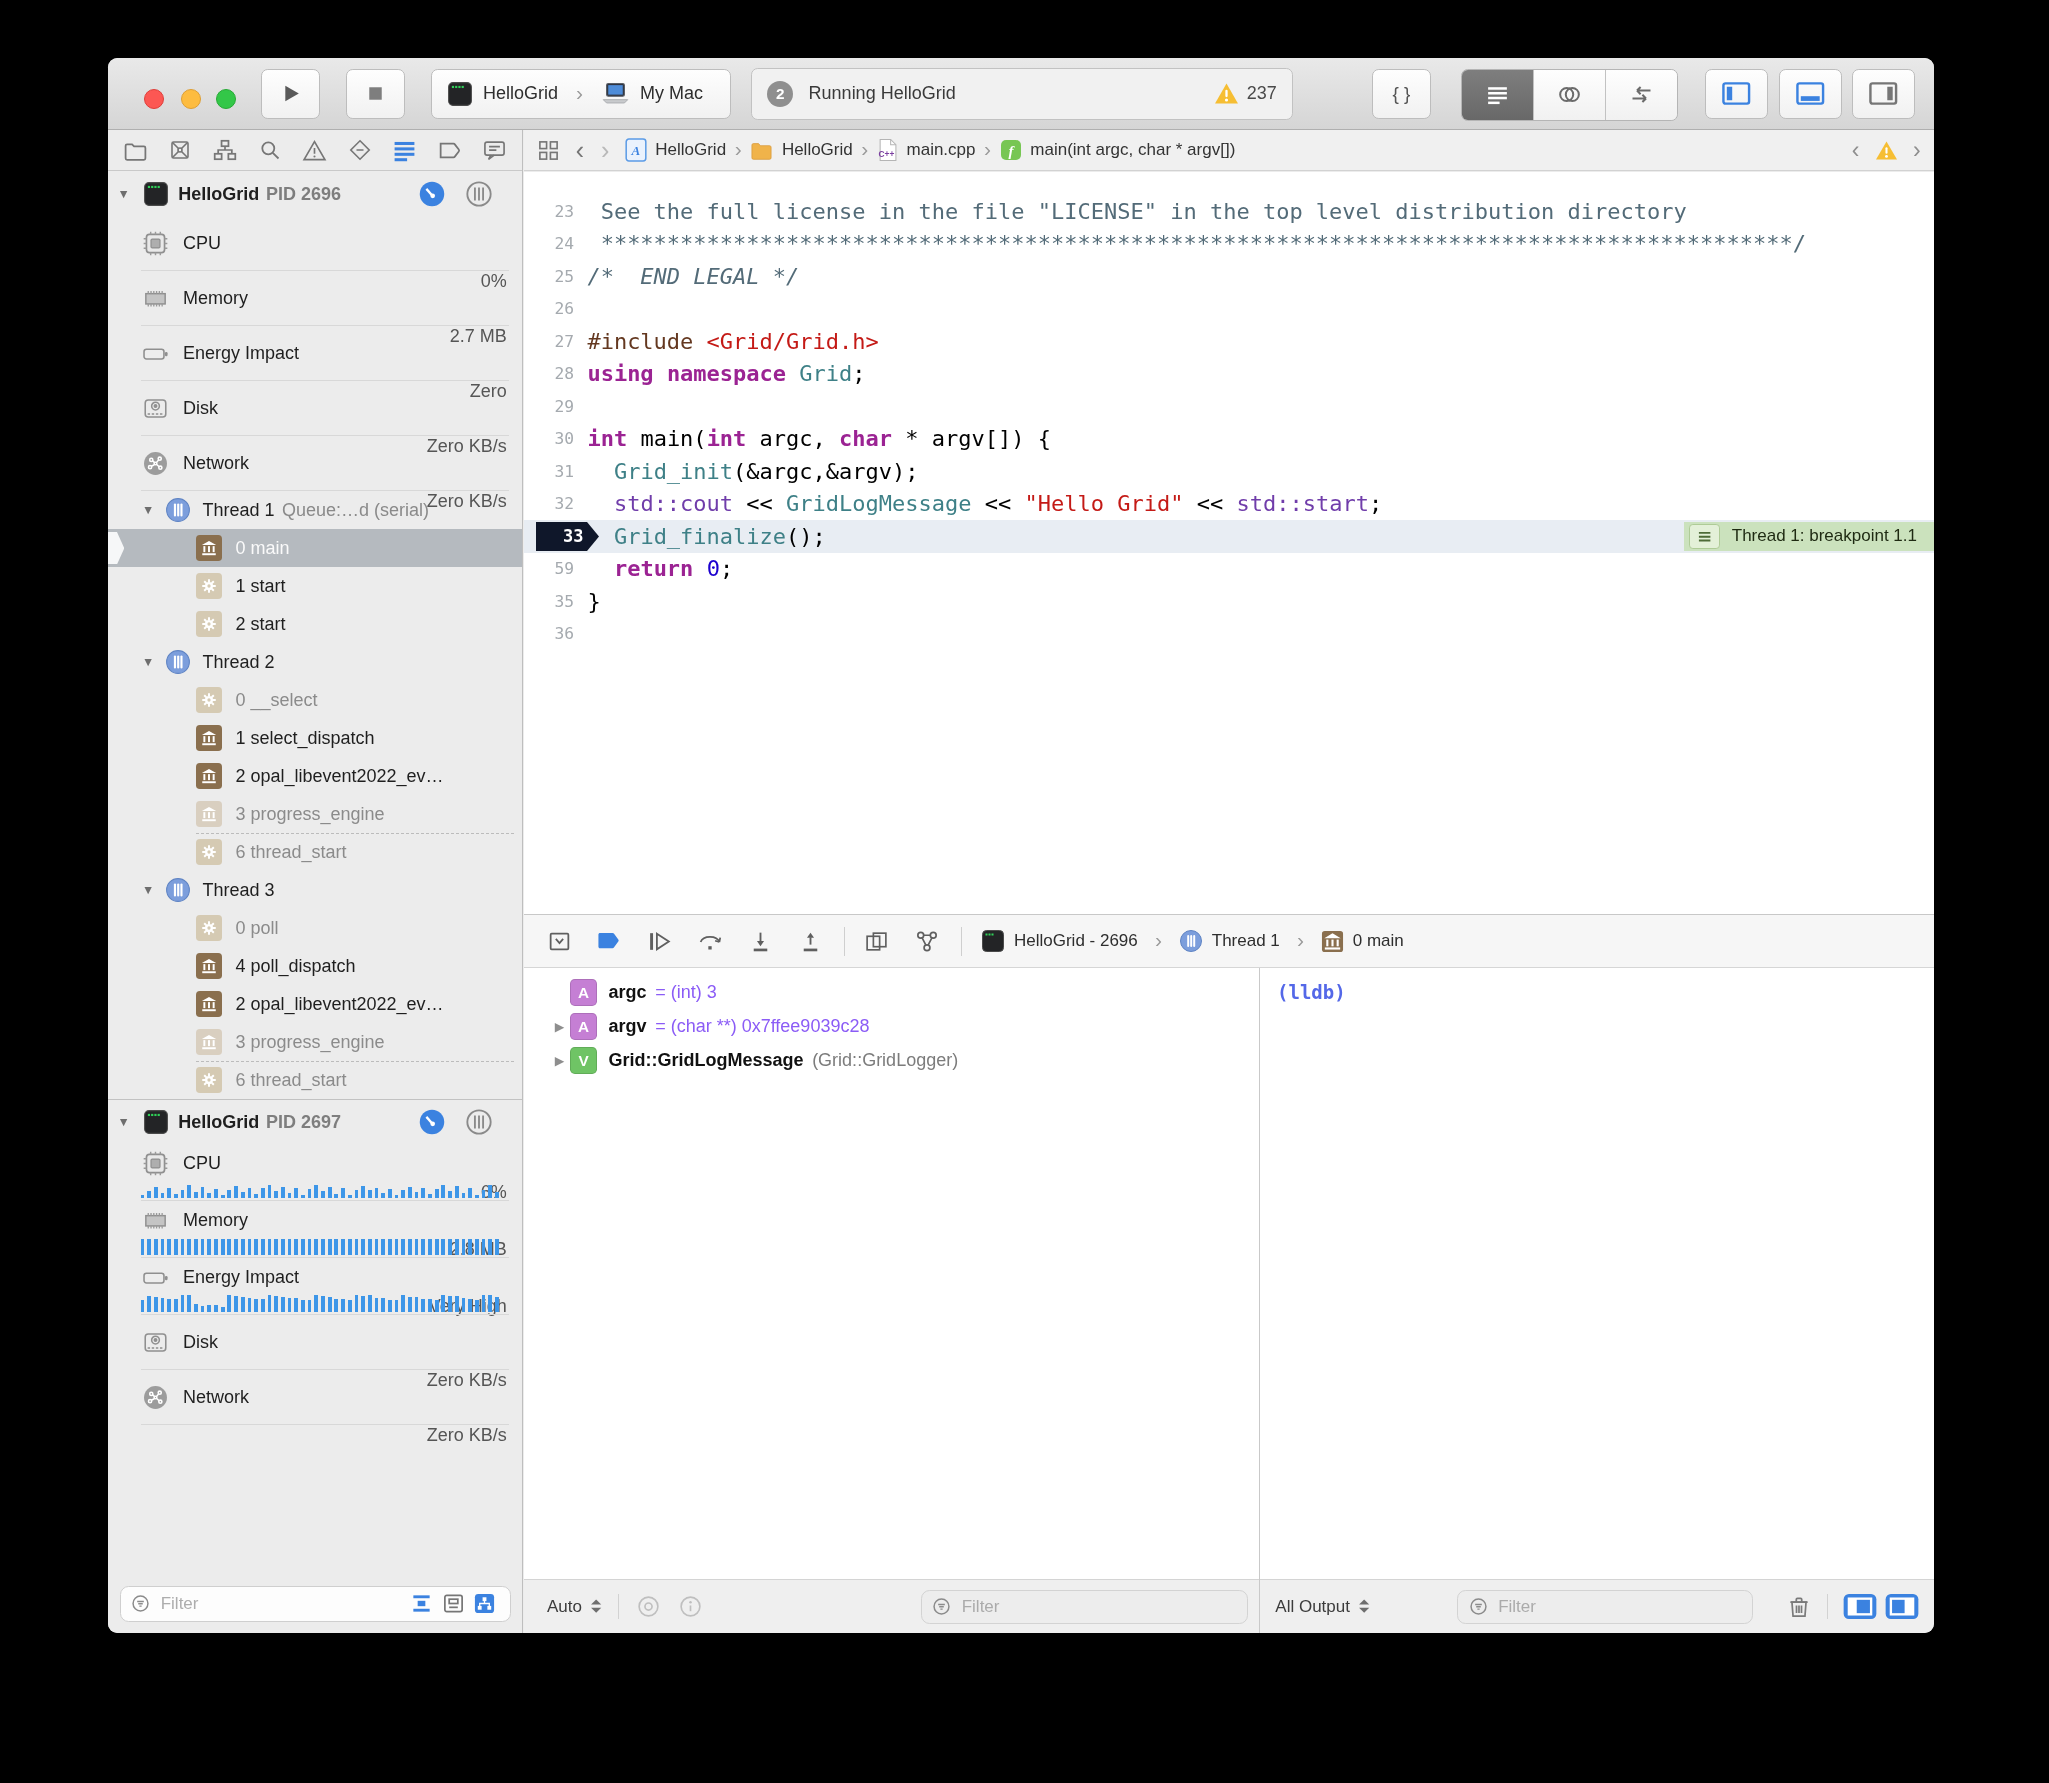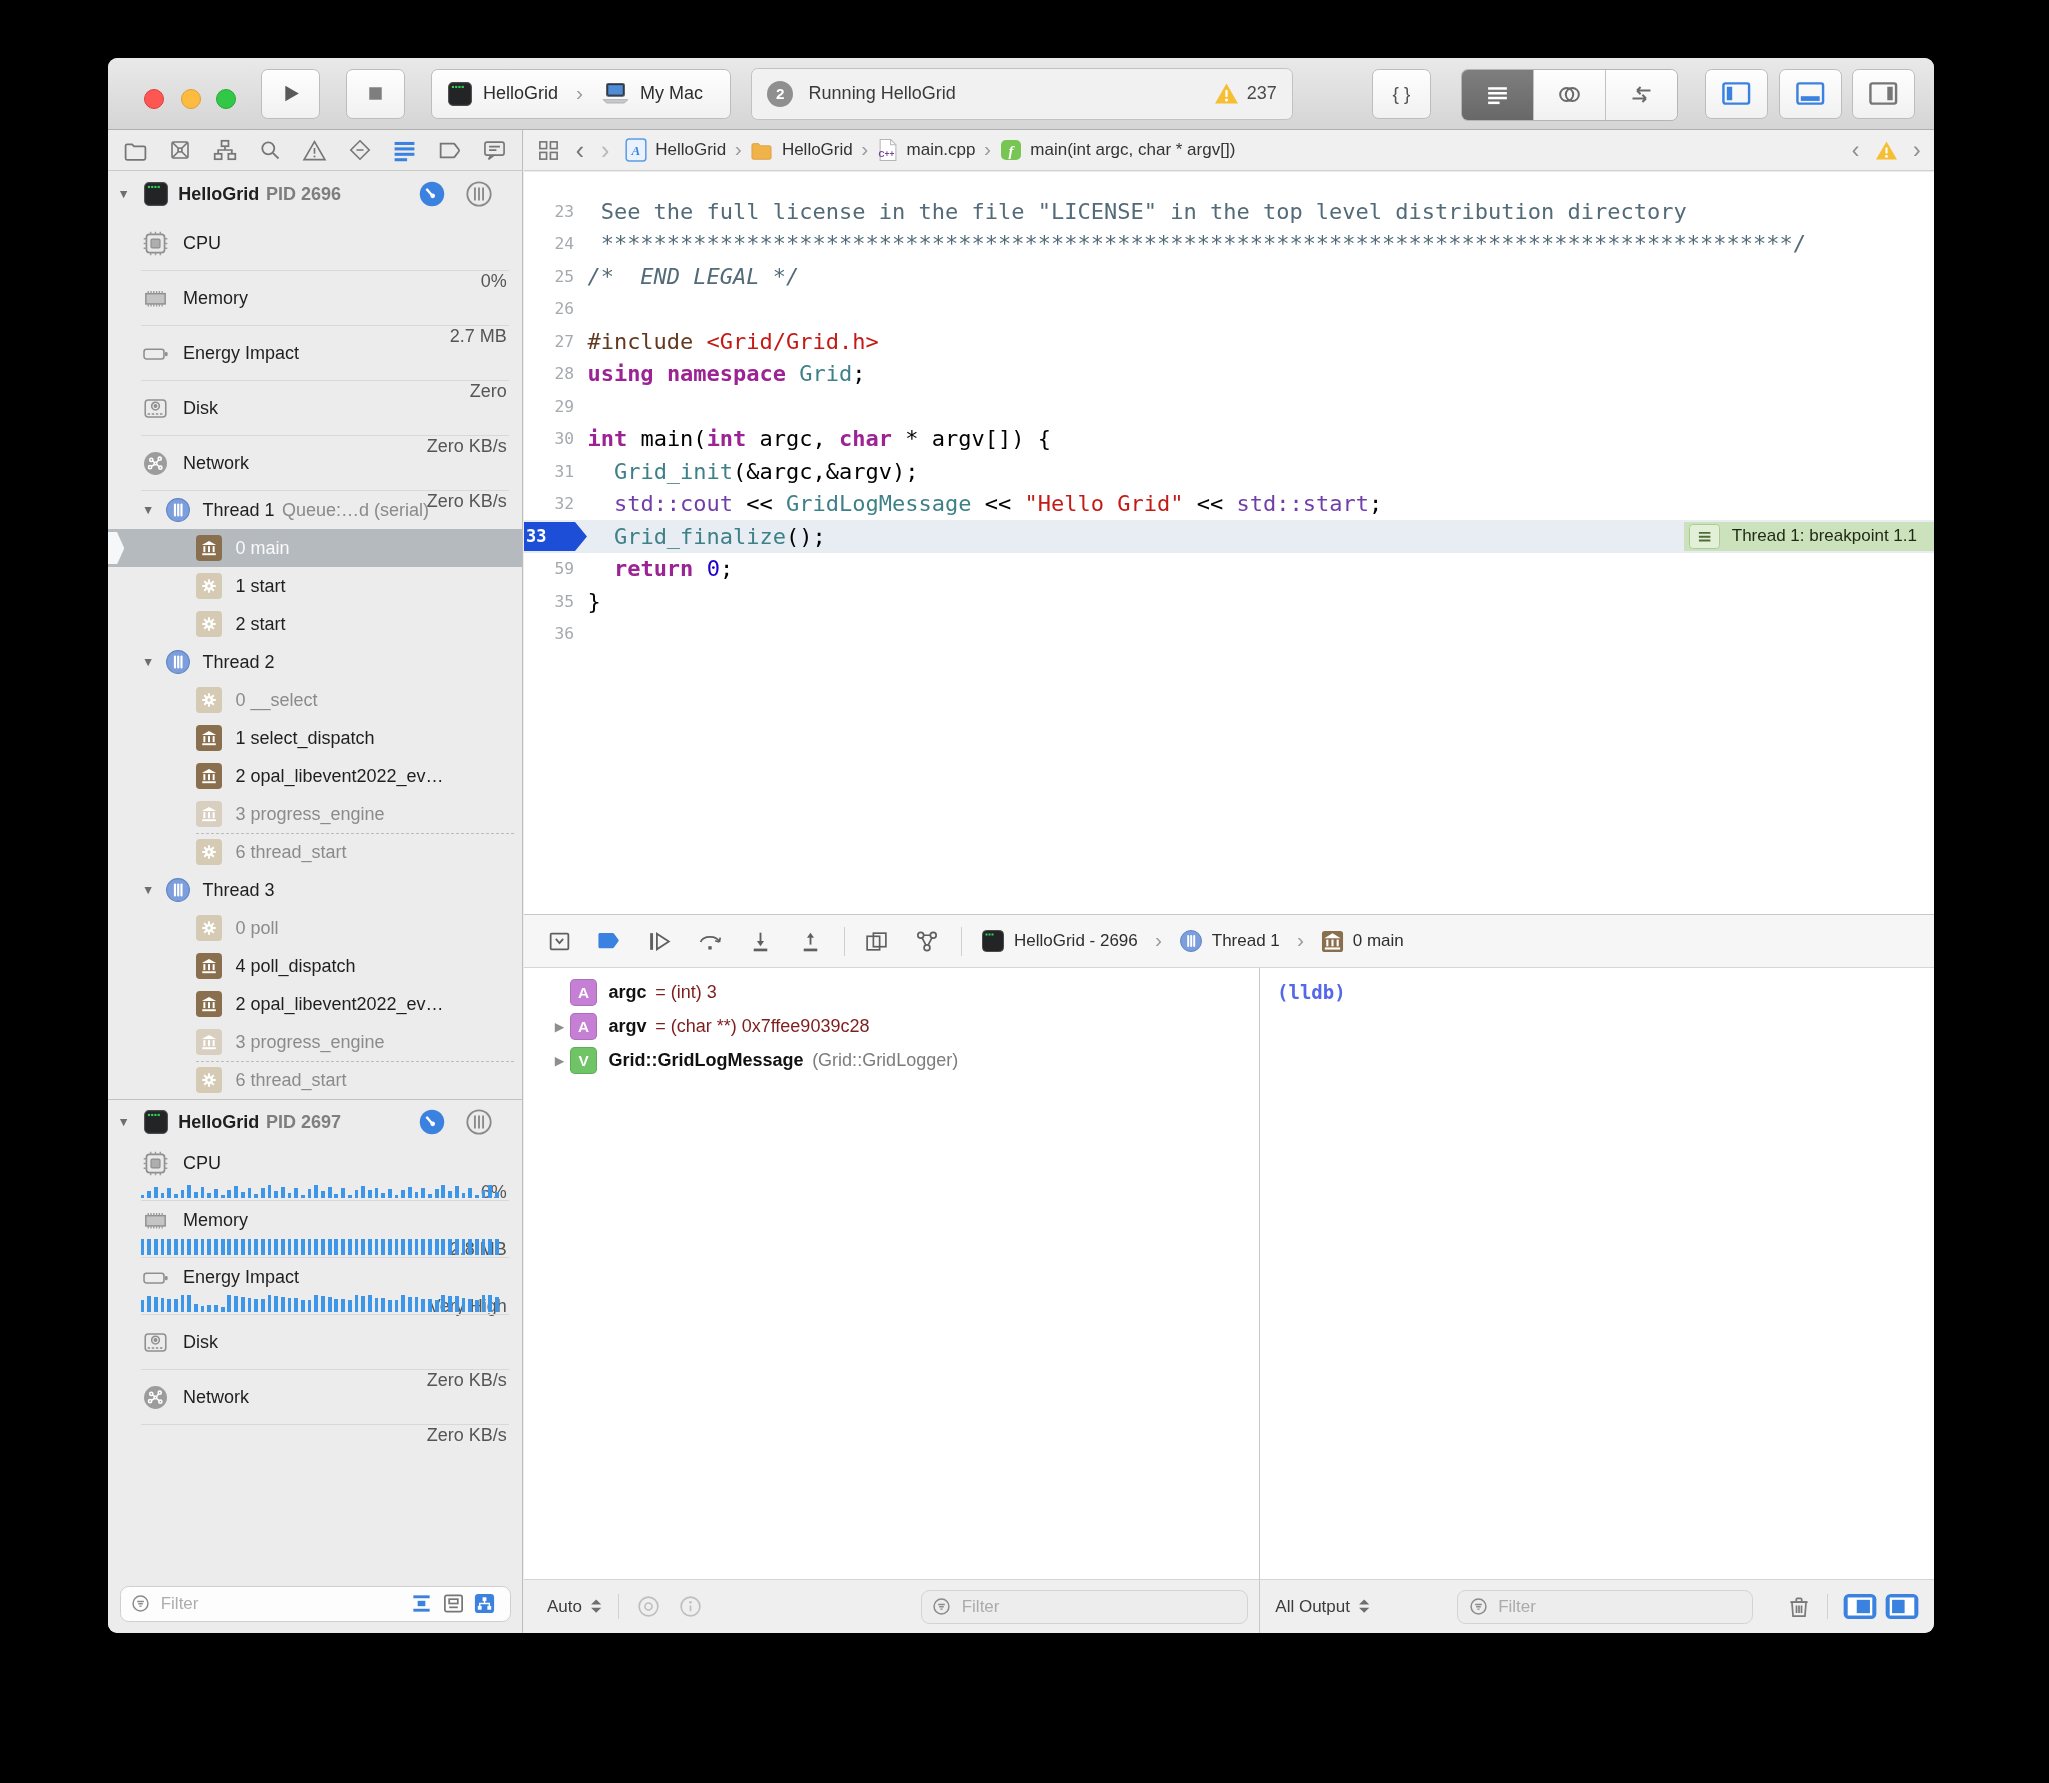--- a/index.html
+++ b/index.html
@@ -73,23 +73,23 @@
   
   .jumpbar{position:absolute;left:416px;top:72px;right:0;height:41px;background:#F0F0F0;border-bottom:1px solid #D2D2D2;
     display:flex;align-items:center;font-size:17px;color:#333;padding:0 13.4px;box-sizing:border-box;}
   .jb-sep{color:#9A9A9A;font-size:21px;margin:0 8.6px;transform:translateY(-1px);}
   .jb-right{margin-left:auto;display:flex;align-items:center;gap:15.3px;color:#8E8E8E;}
   .code{position:absolute;left:416px;top:114px;right:0;height:743px;background:#fff;overflow:hidden;
     font-family:"DejaVu Sans Mono",monospace;font-size:22px;padding-top:23px;}
   .code-line{height:32.5px;display:flex;align-items:center;position:relative;white-space:pre;}
   .code-line .gut{width:50px;text-align:right;color:#A5AAAF;font-size:16.3px;flex:none;padding-right:13.4px;}
   .code-line.bp{background:#E8EDF3;}
-  .bp-badge{position:absolute;left:0;top:1.9px;width:63px;height:29px;background:#1d4ed8;
+  .bp-badge{position:absolute;left:12px;top:1.9px;width:63px;height:29px;background:#0f172a;
     clip-path:polygon(0 0,81% 0,100% 50%,81% 100%,0 100%);color:#fff;font-size:17px;font-weight:bold;
-    display:flex;align-items:center;justify-content:flex-start;padding-left:2px;box-sizing:border-box;}
+    display:flex;align-items:center;justify-content:flex-start;padding-left:27px;box-sizing:border-box;}
   .c-comment{color:var(--sy-comment);}
   .c-comment_i{color:var(--sy-comment);font-style:italic;}
   .c-kw{color:var(--sy-kw);font-weight:bold;}
   .c-pre{color:var(--sy-pre);}
   .c-str{color:var(--sy-str);}
   .c-type{color:var(--sy-type);}
   .c-std{color:var(--sy-std);}
   .c-num{color:var(--sy-num);}
   .c-plain{color:#000;}
   .bp-banner{position:absolute;right:0;top:1.9px;height:29px;background:#CBE2BD;display:flex;align-items:center;
@@ -107,21 +107,21 @@
     font-size:18px;color:#111;}
   .console-pane{position:absolute;left:1152px;top:910px;right:0;bottom:54px;background:#fff;
     font-family:"DejaVu Sans Mono",monospace;font-size:19px;padding:13.4px 17px;box-sizing:border-box;}
   .lldb{color:#5468E8;font-weight:bold;}
   .v-divider{position:absolute;left:1151px;top:910px;bottom:0;width:1px;background:#C9C9C9;}
   .var-row{height:34px;display:flex;align-items:center;padding-left:25px;}
   .var-tri{width:21px;color:#8E8E8E;font-size:12.4px;text-align:center;}
   .var-badge{width:25px;height:25px;border-radius:4.8px;color:#fff;font-weight:bold;font-size:15.3px;
     display:flex;align-items:center;justify-content:center;margin-right:11.5px;border:1px solid rgba(0,0,0,.12);}
   .var-name{font-weight:bold;margin-right:8.6px;}
-  .var-val{color:#7f1d1d;}
+  .var-val{color:#8b5cf6;}
   .var-val.muted{color:#7C7C7C;}
   .bottom-bar{position:absolute;bottom:0;height:54px;background:#EFEFEF;border-top:1px solid #D4D4D4;
     display:flex;align-items:center;box-sizing:border-box;font-size:17px;color:#3C3C3C;margin-top:15px;}
   .vars-bar{left:416px;width:735px;padding-left:23px;}
   .console-bar{left:1152px;right:0;padding:0 15.3px;}
   .scope{display:flex;align-items:center;gap:6.7px;}
   .bar-sep{width:1px;height:25px;background:#D2D2D2;margin:0 15.3px;}
   .dim{color:#BFBFBF;display:flex;margin-right:15.3px;}
   .bb-field{background:#EDEDED;border:1px solid #D3D3D3;height:34px;border-radius:8.6px;display:flex;align-items:center;
     padding:0 9.6px;box-sizing:border-box;color:#8B8B8B;}

